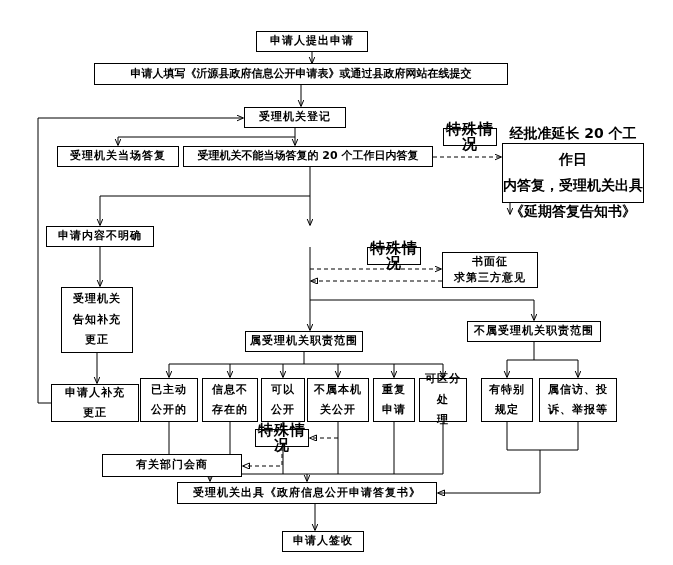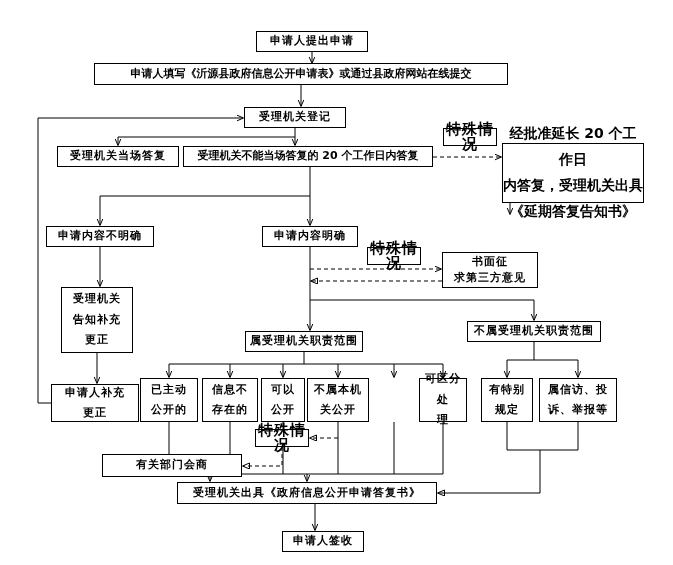--- a/index.html
+++ b/index.html
@@ -87,39 +87,40 @@
   <div class="node" style="left:256px;top:31px;width:112px;height:21px">申请人提出申请</div>
   <div class="node ls0" style="left:94px;top:63px;width:414px;height:22px">申请人填写《沂源县政府信息公开申请表》或通过县政府网站在线提交</div>
   <div class="node" style="left:244px;top:107px;width:102px;height:21px">受理机关登记</div>
   <div class="node" style="left:57px;top:146px;width:122px;height:21px">受理机关当场答复</div>
   <div class="node ls0" style="left:183px;top:146px;width:250px;height:21px">受理机关不能当场答复的 20 个工作日内答复</div>
   <div class="node small" style="left:443px;top:128px;width:54px;height:18px">特殊情况</div>
   <div class="node ls0 fs105" style="left:502px;top:143px;width:142px;height:60px">经批准延长 20 个工作日
 内答复，受理机关出具
 《延期答复告知书》</div>
   <div class="node" style="left:46px;top:226px;width:108px;height:21px">申请内容不明确</div>
-  <div class="node" style="left:262px;top:226px;width:96px;height:21px">申请内容明确</div>
   <div class="node small" style="left:367px;top:247px;width:54px;height:18px">特殊情况</div>
   <div class="node lh15" style="left:442px;top:252px;width:96px;height:36px">书面征
 求第三方意见</div>
   <div class="node" style="left:61px;top:287px;width:72px;height:66px">受理机关
 告知补充
 更正</div>
   <div class="node" style="left:245px;top:331px;width:118px;height:21px">属受理机关职责范围</div>
   <div class="node" style="left:467px;top:321px;width:134px;height:21px">不属受理机关职责范围</div>
   <div class="node" style="left:51px;top:384px;width:88px;height:38px">申请人补充
 更正</div>
   <div class="node" style="left:140px;top:378px;width:58px;height:44px">已主动
 公开的</div>
   <div class="node" style="left:202px;top:378px;width:56px;height:44px">信息不
 存在的</div>
   <div class="node" style="left:261px;top:378px;width:44px;height:44px">可以
 公开</div>
   <div class="node" style="left:307px;top:378px;width:62px;height:44px">不属本机
 关公开</div>
+  <div class="node" style="left:373px;top:378px;width:42px;height:44px">重复
+申请</div>
   <div class="node" style="left:419px;top:378px;width:48px;height:44px">可区分处
 理</div>
   <div class="node" style="left:481px;top:378px;width:52px;height:44px">有特别
 规定</div>
   <div class="node" style="left:539px;top:378px;width:78px;height:44px">属信访、投
 诉、举报等</div>
   <div class="node small" style="left:255px;top:429px;width:54px;height:18px">特殊情况</div>
   <div class="node" style="left:102px;top:454px;width:140px;height:23px">有关部门会商</div>
   <div class="node" style="left:177px;top:482px;width:260px;height:22px">受理机关出具《政府信息公开申请答复书》</div>
   <div class="node" style="left:282px;top:531px;width:82px;height:21px">申请人签收</div>

